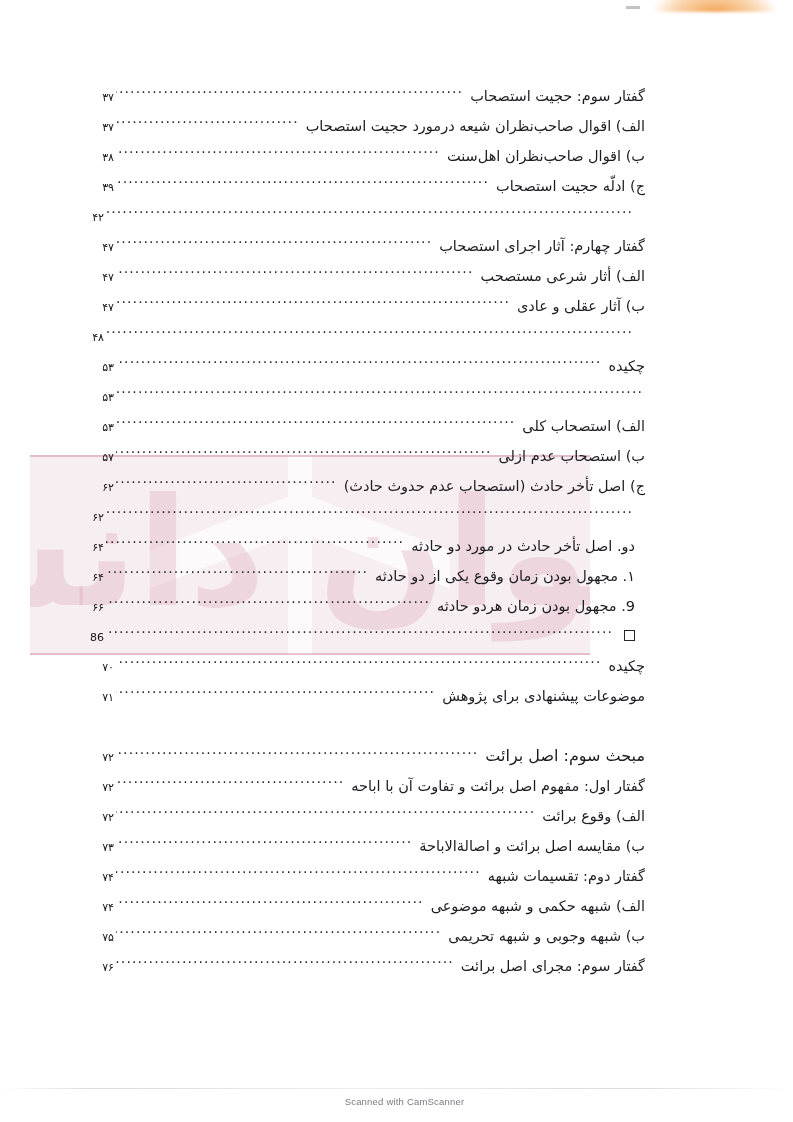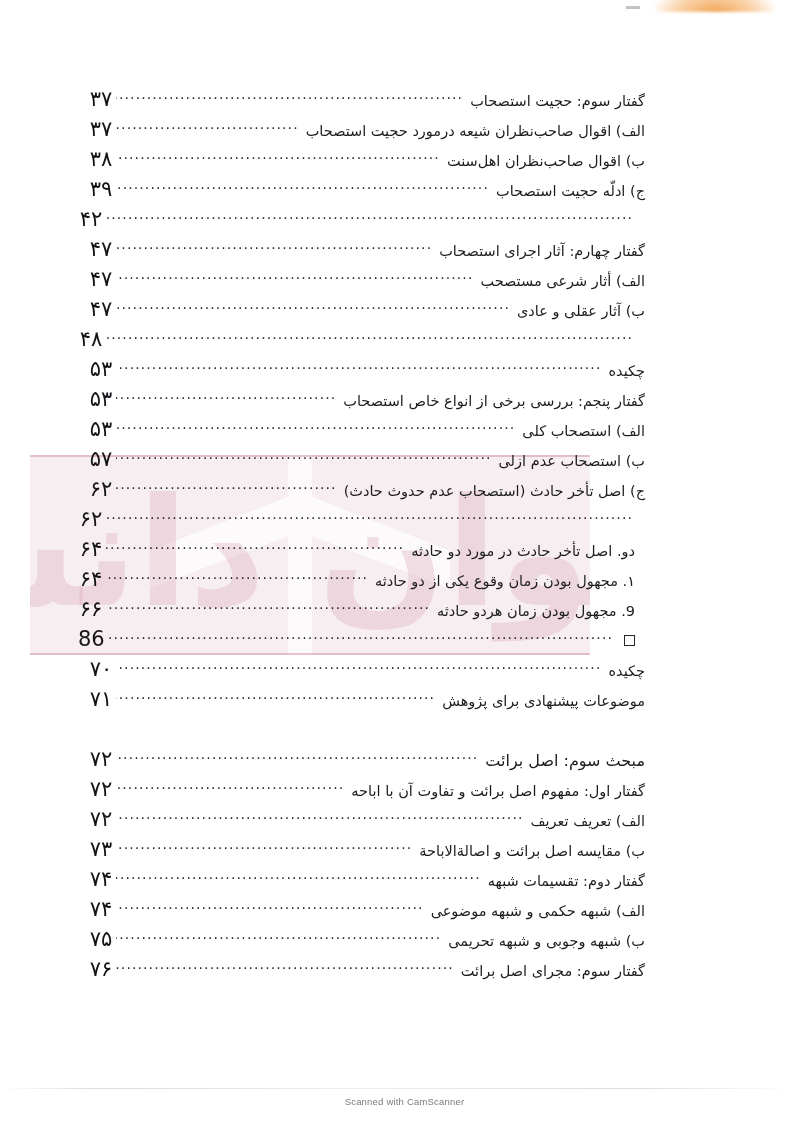--- a/index.html
+++ b/index.html
@@ -162,24 +162,24 @@
     position: absolute;
     right: 0;
     bottom: 0.18em;
     font-size: 14px;
     letter-spacing: 1.1px;
     color: #26262b;
     white-space: nowrap;
   }
   .toc-page {
     flex: 0 0 auto;
-    font-size: 21px;
+    font-size: 11px;
     color: #141418;
     min-width: 26px;
-    text-align: center;
+    text-align: right;
     direction: ltr;
     unicode-bidi: isolate;
   }
 
   
   .ind-0 { padding-right: 0px; }
   .ind-1 { padding-right: 10px; }
 
   
   .footer-credit {
@@ -250,21 +250,20 @@
       <div class="toc-row ind-1">
         <span class="toc-leader"></span>
         <span class="toc-page">۴۸</span>
       </div>
       <div class="toc-row ind-0">
         <span class="toc-title">چکیده</span>
         <span class="toc-leader"></span>
         <span class="toc-page">۵۳</span>
       </div>
       <div class="toc-row ind-0">
-        <span class="toc-title">گفتار پنجم: بررسی برخی از انواع خاص استصحاب</span>
         <span class="toc-leader"></span>
         <span class="toc-page">۵۳</span>
       </div>
       <div class="toc-row ind-0">
         <span class="toc-title">الف) استصحاب کلی</span>
         <span class="toc-leader"></span>
         <span class="toc-page">۵۳</span>
       </div>
       <div class="toc-row ind-0">
         <span class="toc-title">ب) استصحاب عدم ازلی</span>
@@ -314,21 +313,21 @@
         <span class="toc-title">مبحث سوم: اصل برائت</span>
         <span class="toc-leader"></span>
         <span class="toc-page">۷۲</span>
       </div>
       <div class="toc-row ind-0">
         <span class="toc-title">گفتار اول: مفهوم اصل برائت و تفاوت آن با اباحه</span>
         <span class="toc-leader"></span>
         <span class="toc-page">۷۲</span>
       </div>
       <div class="toc-row ind-0">
-        <span class="toc-title">الف) تعریف تعریف</span>
+        <span class="toc-title">الف) وقوع برائت</span>
         <span class="toc-leader"></span>
         <span class="toc-page">۷۲</span>
       </div>
       <div class="toc-row ind-0">
         <span class="toc-title">ب) مقایسه اصل برائت و اصالةالاباحة</span>
         <span class="toc-leader"></span>
         <span class="toc-page">۷۳</span>
       </div>
       <div class="toc-row ind-0">
         <span class="toc-title">گفتار دوم: تقسیمات شبهه</span>

